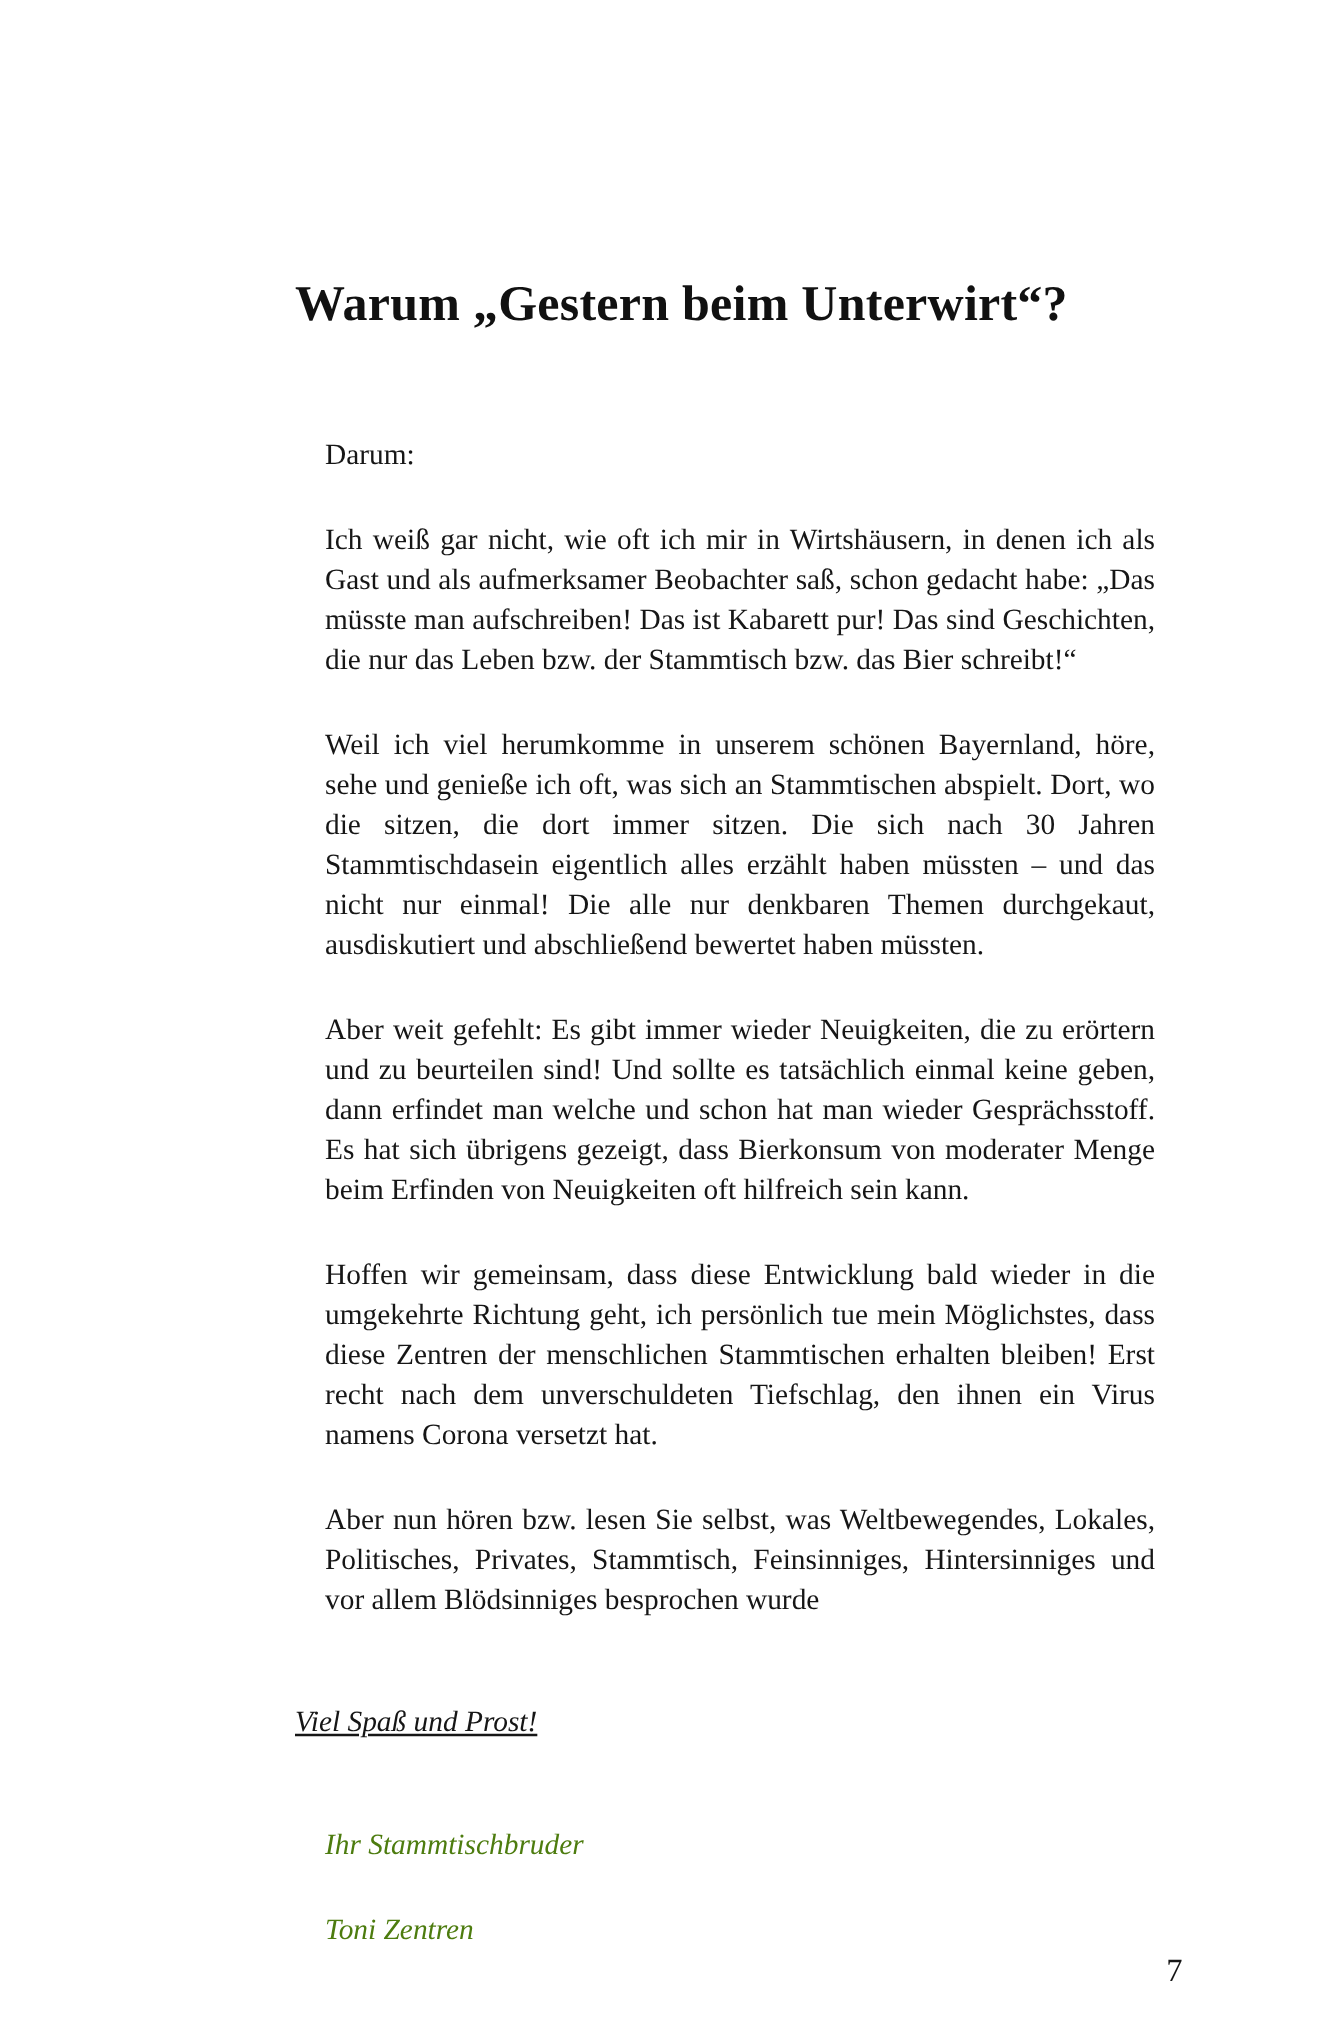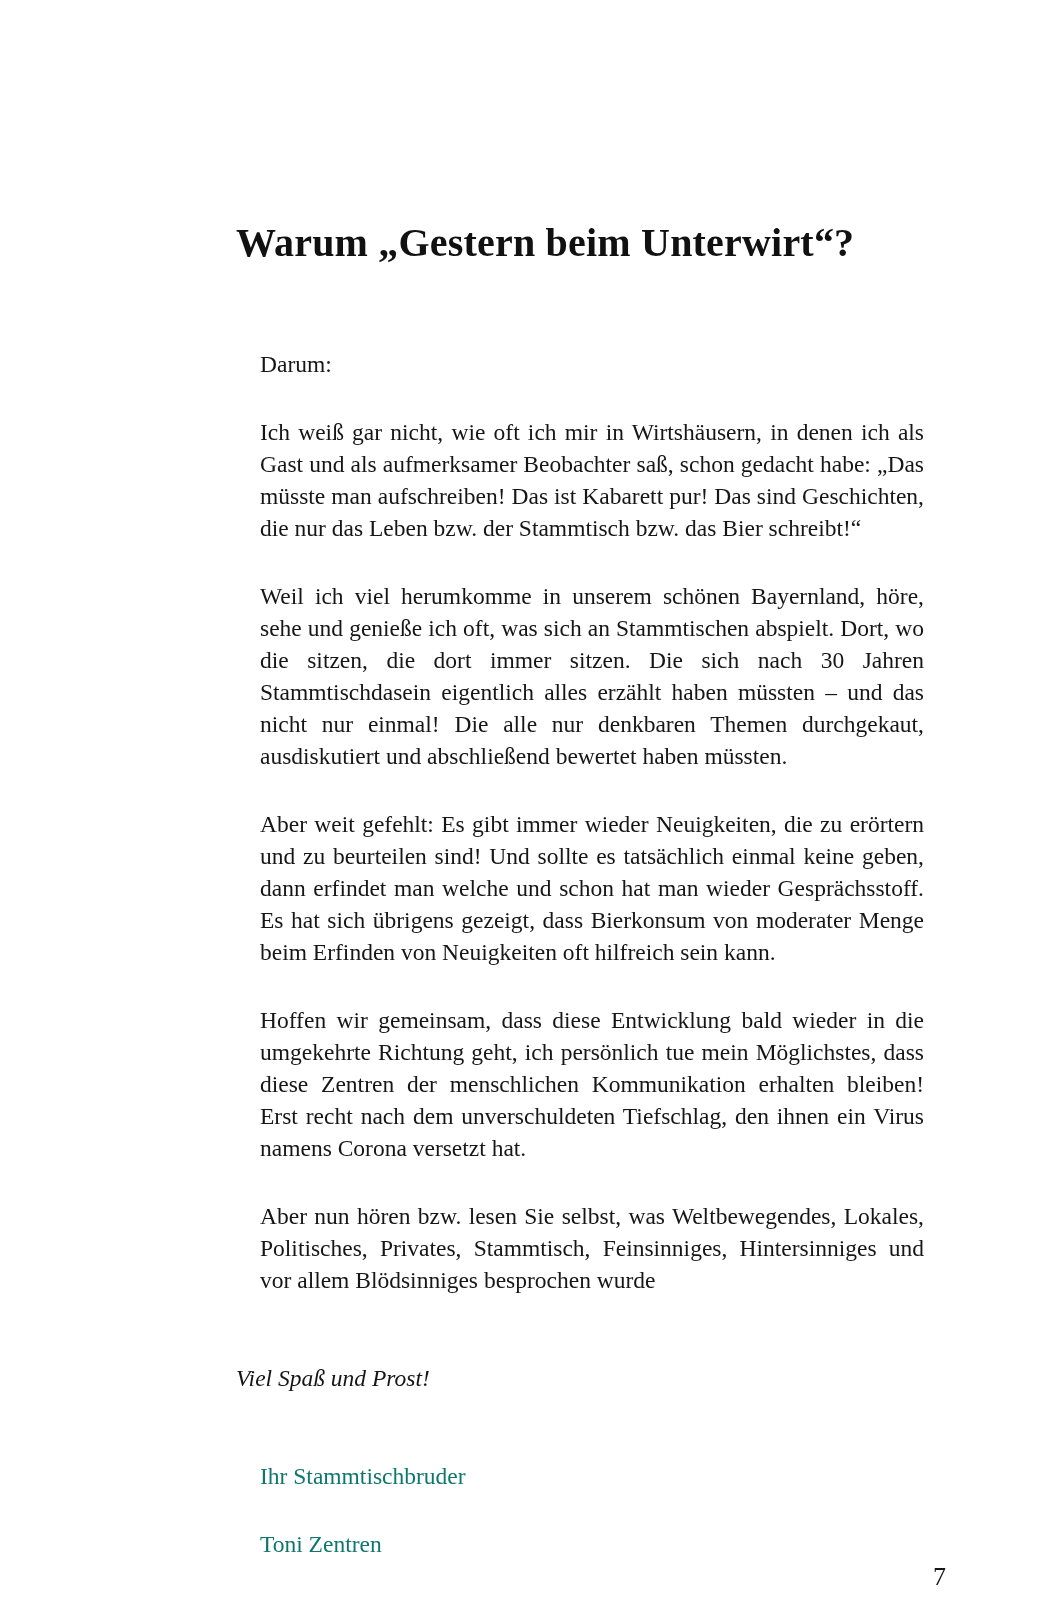--- a/index.html
+++ b/index.html
@@ -46,28 +46,30 @@
     line-height: 32px;
     margin-top: 22px;
     color: #111111;
   }
   .closing {
     font-style: italic;
     font-size: 23.5px;
     line-height: 32px;
     margin-top: 18px;
     color: #161616;
+    text-decoration: underline;
   }
   .signature {
     margin-top: 18px;
   }
   .signature p {
+    font-style: italic;
     font-size: 23.5px;
     line-height: 32px;
-    color: #0f766e;
+    color: #4d7c0f;
   }
   .page-number {
     position: absolute;
     right: 153px;
     top: 1478px;
     font-size: 26px;
     font-style: normal;
     color: #161616;
   }
 </style>
@@ -76,21 +78,21 @@
 
 <div class="page">
   <div class="content">
     <h1 class="title">Warum „Gestern beim Unterwirt“?</h1>
 
     <div class="body-text">
       <p>Darum:</p>
       <p>Ich weiß gar nicht, wie oft ich mir in Wirtshäusern, in denen ich als Gast und als aufmerksamer Beobachter saß, schon gedacht habe: „Das müsste man aufschreiben! Das ist Kabarett pur! Das sind Geschichten, die nur das Leben bzw. der Stammtisch bzw. das Bier schreibt!“</p>
       <p>Weil ich viel herumkomme in unserem schönen Bayernland, höre, sehe und genieße ich oft, was sich an Stammtischen abspielt. Dort, wo die sitzen, die dort immer sitzen. Die sich nach 30 Jahren Stammtischdasein eigentlich alles erzählt haben müssten – und das nicht nur einmal! Die alle nur denkbaren Themen durchgekaut, ausdiskutiert und abschließend bewertet haben müssten.</p>
       <p>Aber weit gefehlt: Es gibt immer wieder Neuigkeiten, die zu erörtern und zu beurteilen sind! Und sollte es tatsächlich einmal keine geben, dann erfindet man welche und schon hat man wieder Gesprächsstoff. Es hat sich übrigens gezeigt, dass Bierkonsum von moderater Menge beim Erfinden von Neuigkeiten oft hilfreich sein kann.</p>
-      <p>Hoffen wir gemeinsam, dass diese Entwicklung bald wieder in die umgekehrte Richtung geht, ich persönlich tue mein Möglichstes, dass diese Zentren der menschlichen Kommunikation erhalten bleiben! Erst recht nach dem unverschuldeten Tiefschlag, den ihnen ein Virus namens Corona versetzt hat.</p>
+      <p>Hoffen wir gemeinsam, dass diese Entwicklung bald wieder in die umgekehrte Richtung geht, ich persönlich tue mein Möglichstes, dass diese Zentren der menschlichen Stammtischen erhalten bleiben! Erst recht nach dem unverschuldeten Tiefschlag, den ihnen ein Virus namens Corona versetzt hat.</p>
       <p>Aber nun hören bzw. lesen Sie selbst, was Weltbewegendes, Lokales, Politisches, Privates, Stammtisch, Feinsinniges, Hintersinniges und vor allem Blödsinniges besprochen wurde</p>
     </div>
 
 
     <p class="closing">Viel Spaß und Prost!</p>
 
     <div class="signature">
       <p>Ihr Stammtischbruder</p>
       <p>Toni Zentren</p>
     </div>

